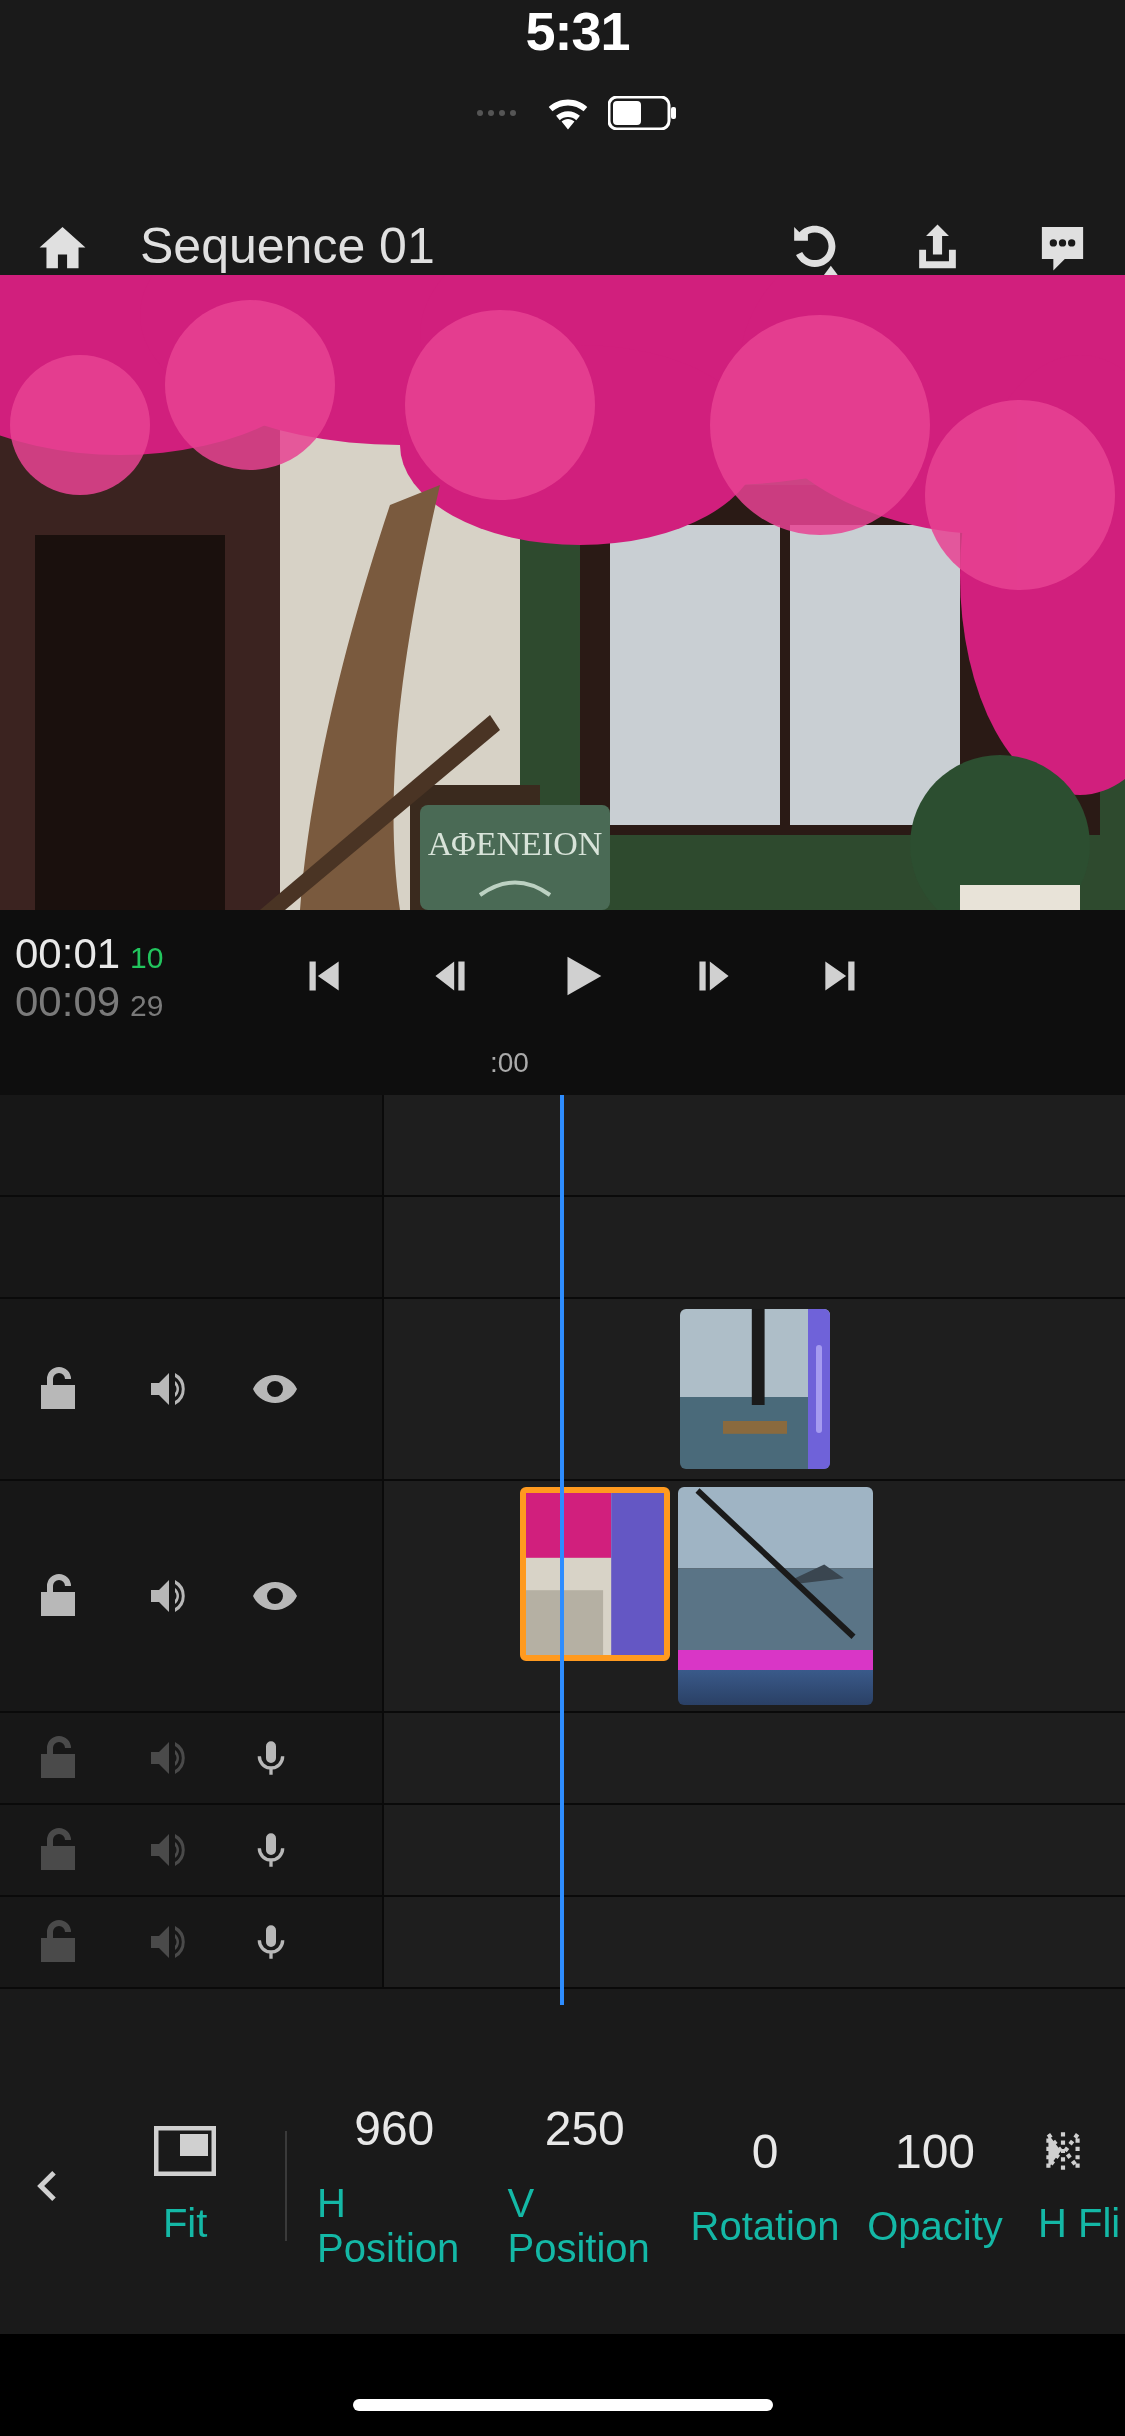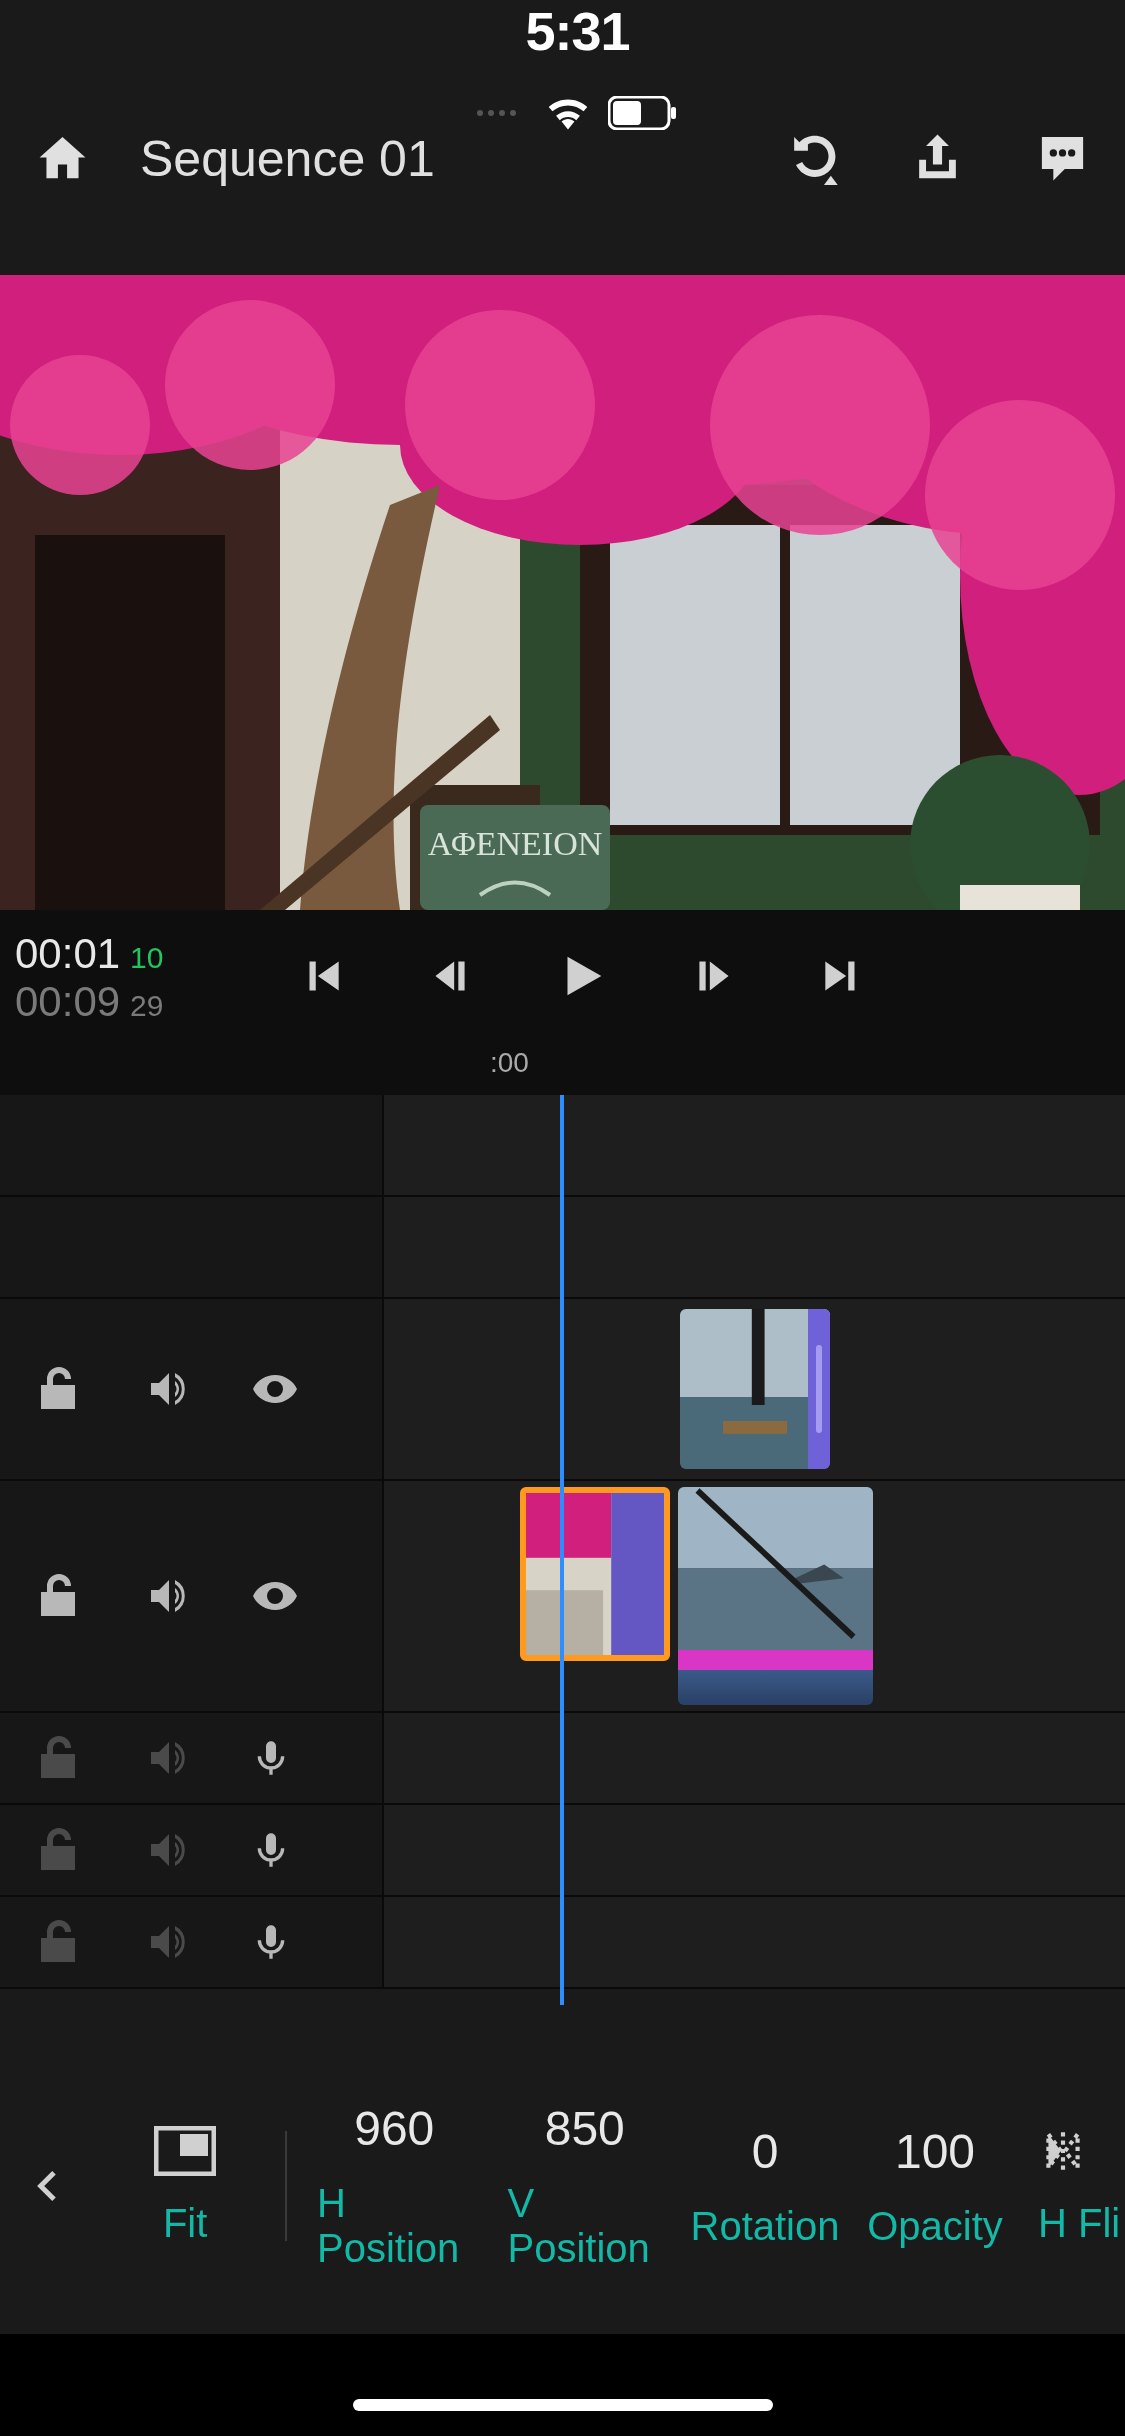--- a/index.html
+++ b/index.html
@@ -7,21 +7,21 @@
   body { font-family:-apple-system,Helvetica,Arial,sans-serif; color:#e6e6e6; overflow:hidden; }
 
   
   .status-bar { height:130px; display:flex; align-items:center; justify-content:space-between; padding:0 60px 0 90px; background:#1a1a1a;flex-direction:column; }
   .status-time { font-size:54px; font-weight:600; color:#fff; letter-spacing:-1px; }
   .status-right { display:flex; align-items:center; gap:18px; }
   .status-dots { display:flex; gap:5px; margin-right:12px; }
   .status-dots span { width:6px; height:6px; background:#555; border-radius:50%; }
 
   
-  .header { height:145px; display:flex; align-items:flex-start; padding:0 35px 0 35px; background:#1a1a1a; gap:40px; }
+  .header { height:145px; display:flex; align-items:flex-end; padding:0 35px 0 35px; background:#1a1a1a; gap:40px; }
   .header-title { font-size:50px; color:#e0e0e0; flex:1; margin-left:10px; }
   .header-icons { display:flex; gap:70px; align-items:center; }
   .icon-btn { width:55px; height:55px; fill:#e0e0e0; cursor:pointer; }
 
   
   .preview { width:1125px; height:635px; background:#222; position:relative; overflow:hidden; }
   .preview-img { width:100%; height:100%; }
 
   
   .playback { height:135px; display:flex; align-items:center; background:#0e0e0e; padding:12px 15px; }
@@ -327,21 +327,21 @@
         <rect x="26" y="8" width="28" height="22" fill="#d0d0d0"></rect>
       </svg>
     <span class="lbl">Fit</span>
   </div>
   <div class="prop-sep"></div>
   <div class="prop-item num">
     <span class="val">960</span>
     <span class="lbl">H Position</span>
   </div>
   <div class="prop-item num">
-    <span class="val">850</span>
+    <span class="val">250</span>
     <span class="lbl">V Position</span>
   </div>
   <div class="prop-item num" style="width:170px">
     <span class="val">0</span>
     <span class="lbl">Rotation</span>
   </div>
   <div class="prop-item num" style="width:170px">
     <span class="val">100</span>
     <span class="lbl">Opacity</span>
   </div>

